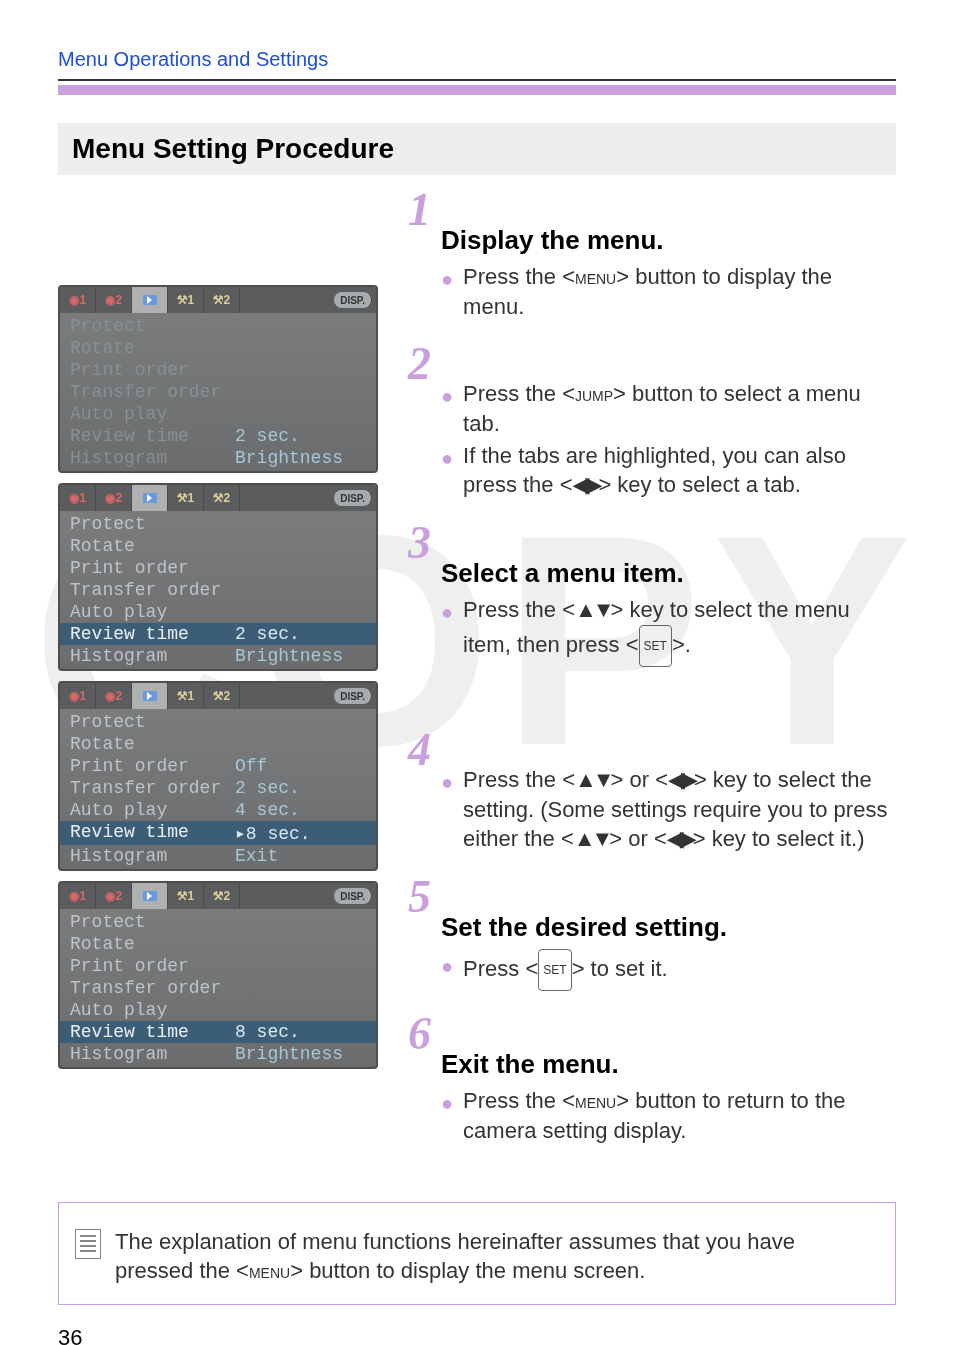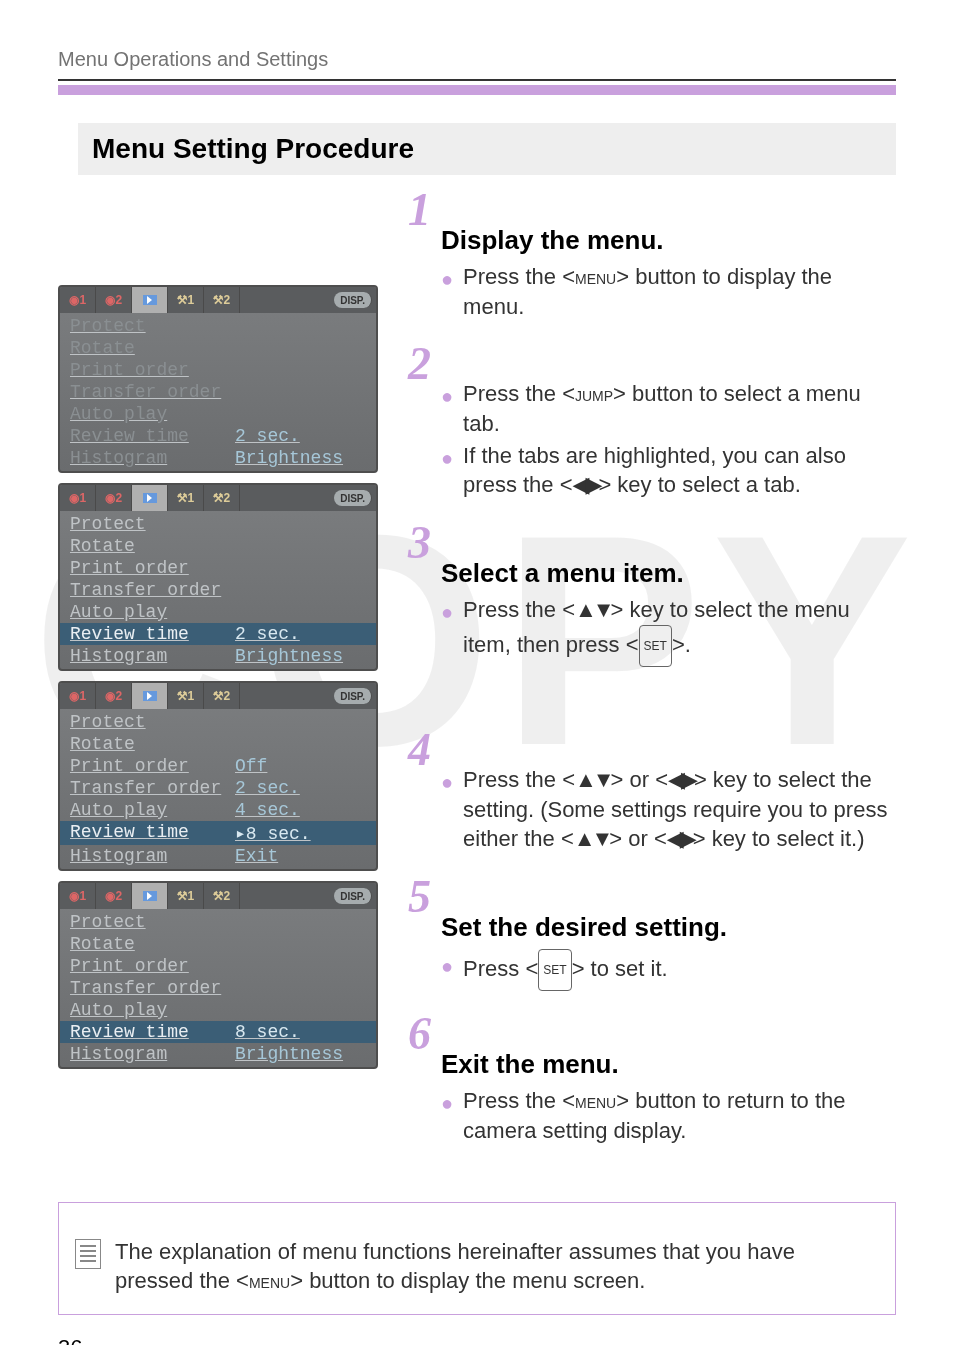--- a/index.html
+++ b/index.html
@@ -5,24 +5,24 @@
   * { margin: 0; padding: 0; box-sizing: border-box; }
   body { background: #fff; font-family: Arial, Helvetica, sans-serif; color: #000; width: 954px; }
   .page { padding: 48px 58px 10px 58px; position: relative; min-height: 1345px; }
   .watermark {
     position: absolute; top: 640px; left: 50%; transform: translate(-50%, -50%);
     font-size: 300px; font-weight: 700; color: #d9d9d9; opacity: 0.4; letter-spacing: 10px; z-index: 0;
     pointer-events: none;
   }
   .content { position: relative; z-index: 1; }
   .header-row { display: flex; align-items: baseline; margin-bottom: 8px; }
-  .header-text { font-size: 20px; color: #737373; }
+  .header-text { font-size: 20px; color: #1d4ed8; }
   .rule { height: 10px; background: #c9a0dd; margin-bottom: 28px; }
   .section-title {
-    background: #eee; font-size: 28px; font-weight: 700; padding: 10px 14px; margin-bottom: 14px; margin-left: 20px;
+    background: #eee; font-size: 28px; font-weight: 700; padding: 10px 14px; margin-bottom: 14px;
   }
   .cols { display: flex; gap: 18px; }
   .left { width: 325px; flex: none; display: flex; flex-direction: column; gap: 10px; padding-top: 96px; }
   .right { flex: 1; }
 
   .step { display: flex; gap: 10px; margin-bottom: 20px; align-items: flex-start; }
   .stepnum { font-size: 46px; font-weight: 700; color: #c9a0dd; line-height: 0.9; width: 30px; text-align: right; font-family: "Times New Roman", serif; font-style: italic; }
   .stepbody { flex: 1; margin-top: 36px; }
   .steptitle { font-size: 26px; font-weight: 700; margin-bottom: 6px; }
   .bulletrow { display: flex; font-size: 22px; line-height: 1.35; color: #333; margin-bottom: 2px; }
@@ -40,29 +40,29 @@
   }
   .tab-strip { display: flex; height: 26px; background: #5a5c5e; }
   .tab { flex: none; width: 36px; height: 26px; display: flex; align-items: center; justify-content: center; font-size: 12px; color: #cfa; border-right: 1px solid #4a4a4a; font-family: Arial, sans-serif; font-weight: bold; }
   .tab.red { color: #d66; }
   .tab.blue { color: #9cf; }
   .tab.yel { color: #dc9; }
   .tab.sel { background: #b0b0b0; color: #333; }
   .tab.disp { margin-left: auto; background: #a6acae; color: #333; border-radius: 8px; height: 16px; width: auto; padding: 0 6px; font-size: 10px; margin-top: 5px; margin-right: 4px; }
   .tab .playicon { width: 14px; height: 10px; background: #69d; display: inline-block; position: relative; }
   .tab .playicon:after { content:""; position:absolute; left:4px; top:1px; border-left:5px solid #fff; border-top:4px solid transparent; border-bottom:4px solid transparent; }
-  .menu-items { padding: 2px 0; text-decoration: underline; }
+  .menu-items { padding: 2px 0; }
   .mi { display: flex; padding: 1px 10px; }
   .mi .label { width: 165px; }
   .mi .val { color: #a6c7d8; text-align: center; }
   .mi.sel { background: #3b5e76; color: #e9eef2; }
   .mi.sel .val { color: #d8e8f0; }
   .menu.dim-all .mi { color: #8a8f92; }
 
-  .footer-box { border: 1px solid #c9a0dd; padding: 34px 16px 18px 16px; margin-top: 34px; display: flex; gap: 14px;}
+  .footer-box { border: 1px solid #c9a0dd; padding: 24px 16px 18px 16px; margin-top: 34px; display: flex; gap: 14px;}
   .note-icon { width: 26px; height: 30px; border: 1px solid #888; display: inline-block; position: relative; flex: none; margin-top: 2px; }
   .note-icon:before { content:""; position:absolute; left:4px; right:4px; top:5px; height:2px; background:#888; box-shadow: 0 5px 0 #888, 0 10px 0 #888, 0 15px 0 #888; }
   .footer-text { font-size: 22px; line-height: 1.35; color: #333; }
   .pagenum { font-size: 22px; margin-top: 20px; }
   .keycap { font-family: Arial, sans-serif; font-size: 14px; }
 
   .small-set {
     display: inline-block; border: 1px solid #666; border-radius: 4px; font-size: 12px; padding: 12px 4px; vertical-align: middle;
   }
 

